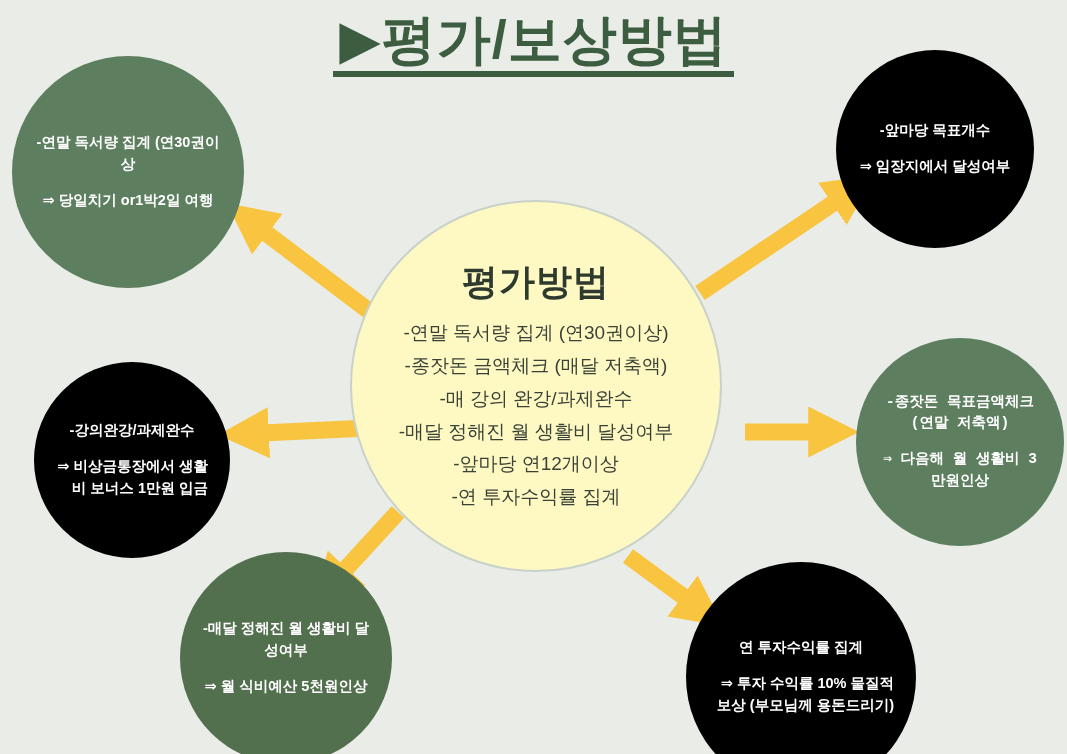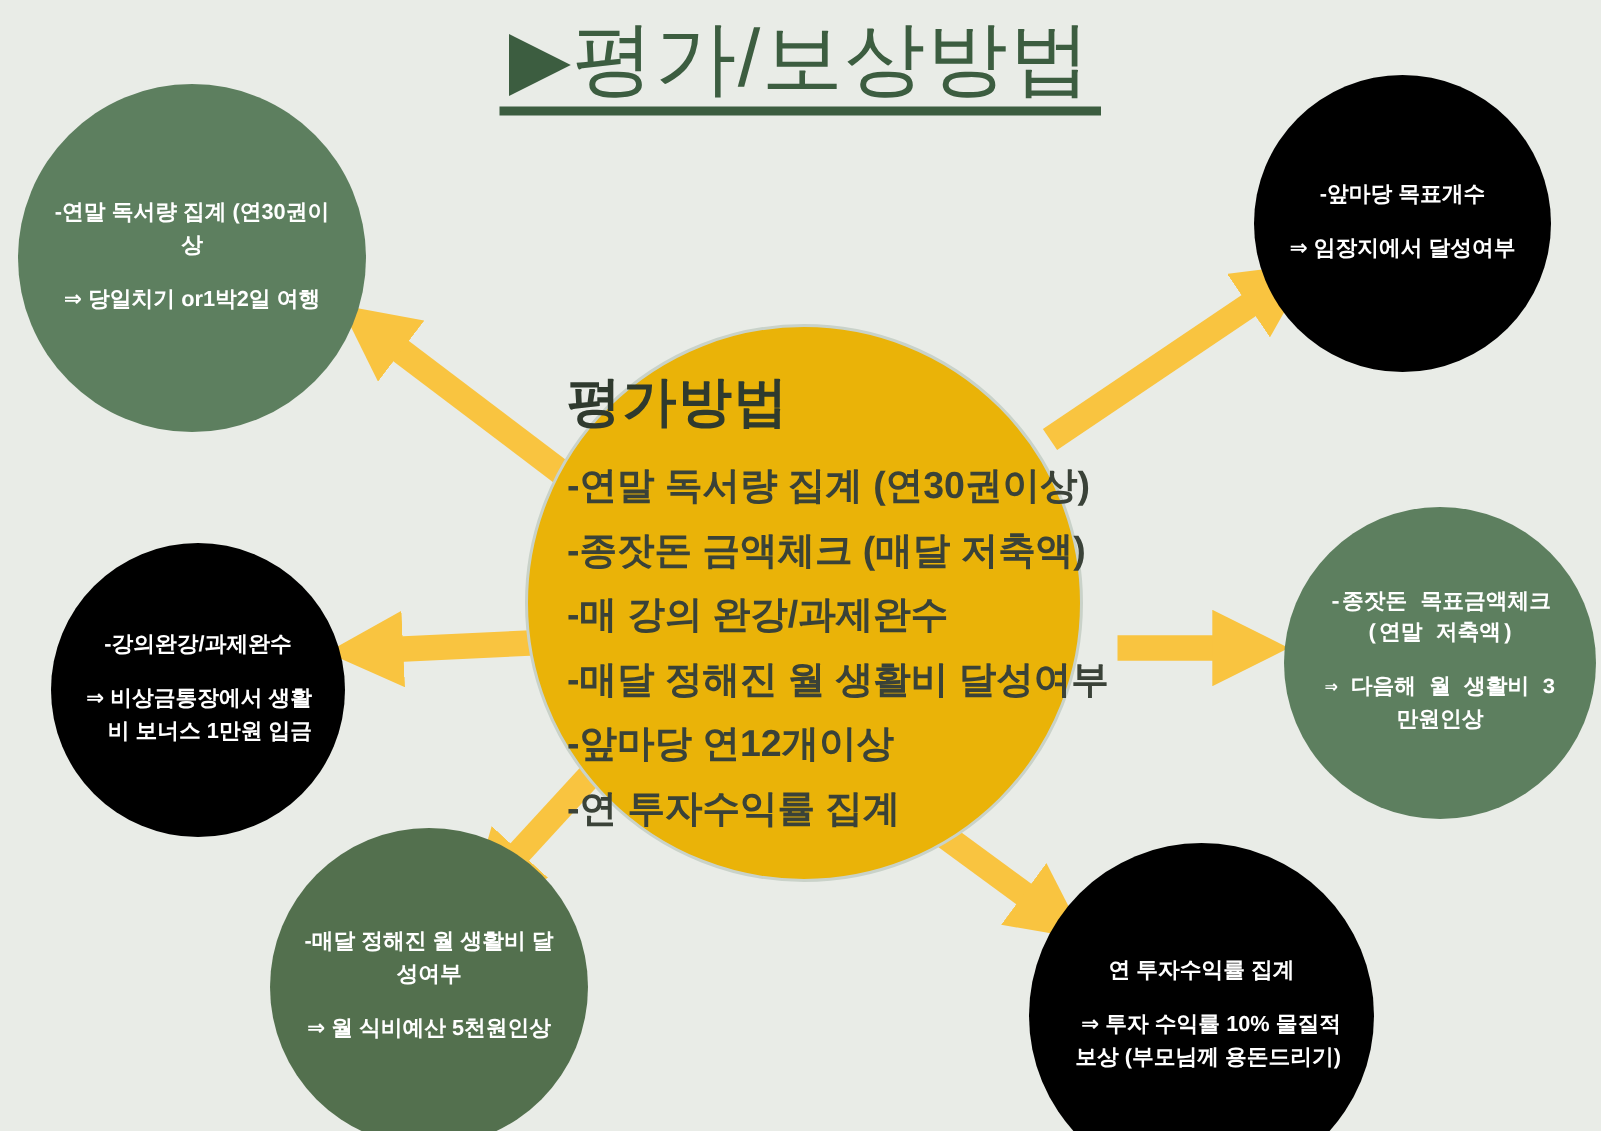--- a/index.html
+++ b/index.html
@@ -12,47 +12,47 @@
   }
   .canvas{position:absolute;inset:0;}
   svg.arrows{position:absolute;left:0;top:0;pointer-events:none;}
 
   h1.page-title{
     position:absolute;
     left:0;right:0;top:10px;
     margin:0 auto;
     width:fit-content;
     font-size:54px;
-    font-weight:normal;
+    font-weight:bold;
     color:#3c5d40;
     letter-spacing:1px;
     border-bottom:6px solid #3c5d40;
     padding:0 6px 2px 6px;
     line-height:1.1;
   }
 
   .center-circle{
     position:absolute;
-    left:350px;top:216px;
+    left:350px;top:200px;
     width:372px;height:372px;
-    background:#eab308;
+    background:#fef9c3;
     border:2px solid #c9d2c9;
     border-radius:50%;
     display:flex;flex-direction:column;
-    align-items:flex-start;justify-content:center;
+    align-items:center;justify-content:center;
     text-align:center;
     box-sizing:border-box;
     padding:20px 26px;
   }
   .center-title{
     font-size:36px;font-weight:bold;color:#2f3a2e;
     margin-bottom:10px;letter-spacing:1px;
   }
   .center-line{
-    font-size:25px;font-weight:700;color:#3a4238;
+    font-size:19px;font-weight:400;color:#3a4238;
     line-height:1.72;white-space:nowrap;
   }
 
   .node{
     position:absolute;
     border-radius:50%;
     display:flex;flex-direction:column;
     align-items:center;justify-content:center;
     text-align:center;
     color:#ffffff;

